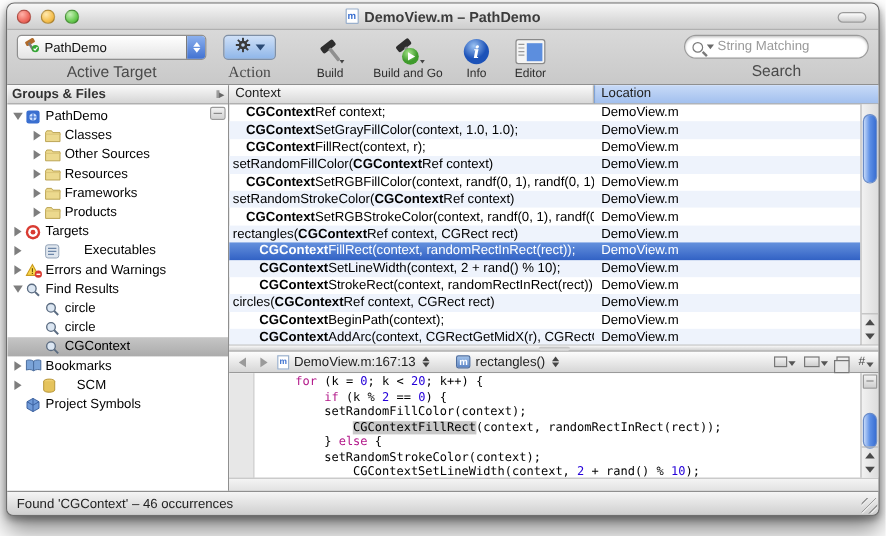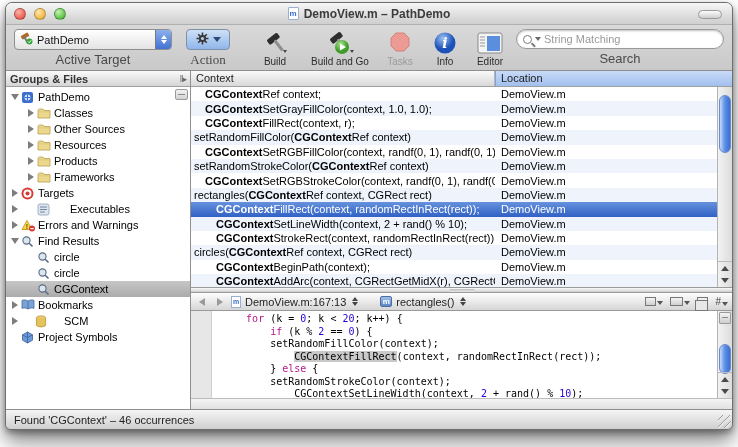--- a/index.html
+++ b/index.html
@@ -32,21 +32,21 @@
   .popup .p-text{ font-size:11px; color:#111; flex:1; }
   .stepper{ width:16px; height:21px; background:linear-gradient(#8fb3ef,#3e6fd0); border-left:1px solid #7a7a7a; display:flex; flex-direction:column; align-items:center; justify-content:center; gap:1px; border-radius:0 3px 3px 0;}
   .stepper i{ width:0; height:0; border-left:3px solid transparent; border-right:3px solid transparent; }
   .stepper i.up{ border-bottom:4px solid #fff; } .stepper i.dn{ border-top:4px solid #fff; }
   .action-btn{ width:44px; height:21px; background:linear-gradient(#cfe0f7,#8fb6e9); border:1px solid #7f8fa5; border-radius:4px; display:flex; align-items:center; justify-content:center; gap:4px; }
   .action-btn .dd{ width:0;height:0;border-left:4px solid transparent;border-right:4px solid transparent;border-top:5px solid #2b4a75; }
   .tb-btn{ display:flex; flex-direction:column; align-items:center; width:58px; }
   .tb-btn .ic{ height:27px; display:flex; align-items:center; justify-content:center; }
   .tb-btn .bl{ font-size:10px; color:#2d2d2d; }
   .tb-btn.disabled .bl{ color:#9a9a9a; }
-  .searchbox{ width:208px; height:20px; border-radius:10px; background:#fff; border:1px solid #9a9a9a; box-shadow:inset 0 1px 2px rgba(0,0,0,.25); display:flex; align-items:center; padding:0 6px; gap:3px; }
+  .searchbox{ width:154px; height:20px; border-radius:10px; background:#fff; border:1px solid #9a9a9a; box-shadow:inset 0 1px 2px rgba(0,0,0,.25); display:flex; align-items:center; padding:0 6px; gap:3px; }
   .searchbox .ph{ font-size:11px; color:#9a9a9a; }
   .mag{ width:9px; height:9px; border:1.5px solid #7a7a7a; border-radius:50%; position:relative; flex:none;}
   .mag:after{ content:""; position:absolute; width:5px; height:1.5px; background:#7a7a7a; transform:rotate(45deg); left:7px; top:8px; }
   .mini-dd{ width:0;height:0;border-left:3px solid transparent;border-right:3px solid transparent;border-top:4px solid #6a6a6a; flex:none;}
   
   .main{ flex:1; display:flex; min-height:0; background:#fff;}
   .sidebar{ width:185px; border-right:1px solid #8f8f8f; display:flex; flex-direction:column; background:#fff; flex:none;}
   .panel-header{ height:16px; background:linear-gradient(#fafafa,#d5d5d5); border-bottom:1px solid #9f9f9f; display:flex; align-items:center; padding:0 4px; flex:none;}
   .panel-header .ph-t{ font-size:11px; font-weight:bold; color:#333; flex:1;}
   .col-widget{ font-size:9px; color:#666; letter-spacing:-1px;}
@@ -198,28 +198,20 @@
                 <stop offset="100%" stop-color="#3f9b2c"></stop>
               </radialGradient>
             </defs>
             <path d="M15 13.5 v7 l6-3.5 z" fill="#fff"></path>
             <path d="M25 20 l4 0 -2 3 z" fill="#444"></path>
           </svg>
       </div>
       <div class="bl">Build and Go</div>
     </div>
 
-    <div class="tb-btn disabled" style="width:48px;">
-      <div class="ic">
-        <svg width="24" height="24" viewBox="0 0 24 24">
-            <path d="M8 2 h8 l5 5 v8 l-5 5 h-8 l-5 -5 v-8 z" fill="#ec9b94" stroke="#d98079"></path>
-          </svg>
-      </div>
-      <div class="bl">Tasks</div>
-    </div>
 
     <div class="tb-btn" style="width:42px;">
       <div class="ic">
         <svg width="24" height="24" viewBox="0 0 24 24">
             <circle cx="12" cy="12" r="10.5" fill="url(#bg)"></circle>
             <defs>
               <radialGradient id="bg" cx="40%" cy="28%">
                 <stop offset="0%" stop-color="#9cc3f2"></stop>
                 <stop offset="100%" stop-color="#1c52b8"></stop>
               </radialGradient>
@@ -315,33 +307,33 @@
           <div class="titem" style="padding-left: 20px;">
             <span class="tri closed">
               <i></i>
             </span>
             <span class="ticon">
               <svg width="14" height="12">
                 <path d="M1 3.5 l1-1.5 h4 l1 1.5 h6 v7.5 h-12 z" fill="#ecd98e" stroke="#b9a14f" stroke-width="0.8"></path>
                 <path d="M1 4.8 h13" stroke="#d8c276" stroke-width="0.8"></path>
               </svg>
             </span>
-            <span>Products</span>
+            <span>Frameworks</span>
           </div>
           <div class="titem" style="padding-left: 20px;">
             <span class="tri closed">
               <i></i>
             </span>
             <span class="ticon">
               <svg width="14" height="12">
                 <path d="M1 3.5 l1-1.5 h4 l1 1.5 h6 v7.5 h-12 z" fill="#ecd98e" stroke="#b9a14f" stroke-width="0.8"></path>
                 <path d="M1 4.8 h13" stroke="#d8c276" stroke-width="0.8"></path>
               </svg>
             </span>
-            <span>Frameworks</span>
+            <span>Products</span>
           </div>
           <div class="titem" style="padding-left: 4px;">
             <span class="tri closed">
               <i></i>
             </span>
             <span class="ticon">
               <svg width="13" height="13">
                 <circle cx="6.5" cy="6.5" r="6" fill="#d93b32"></circle>
                 <circle cx="6.5" cy="6.5" r="4" fill="#fff"></circle>
                 <circle cx="6.5" cy="6.5" r="2" fill="#d93b32"></circle>

